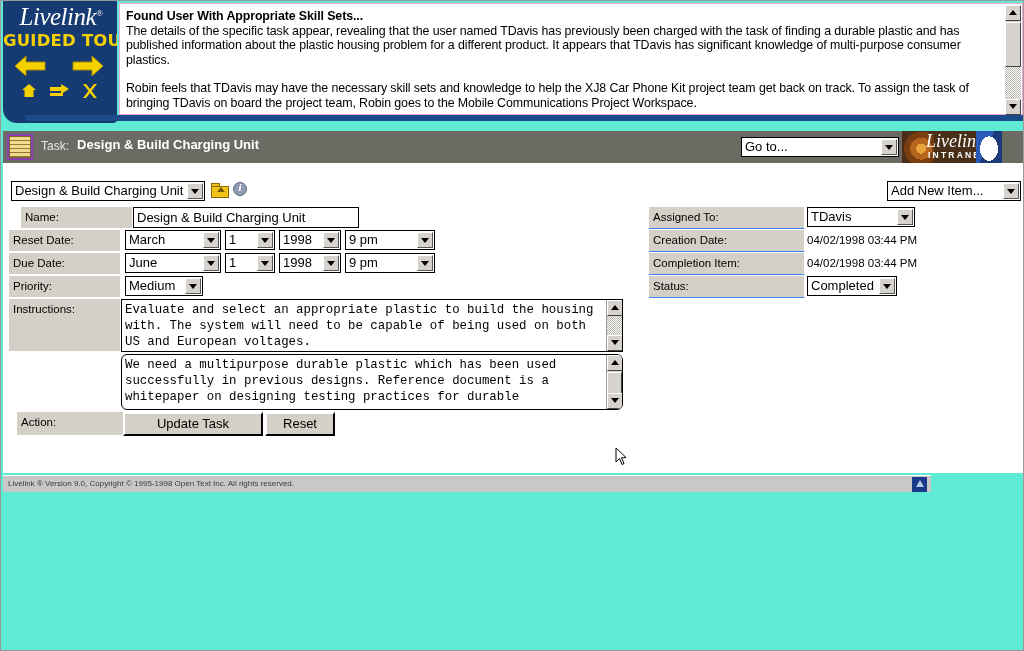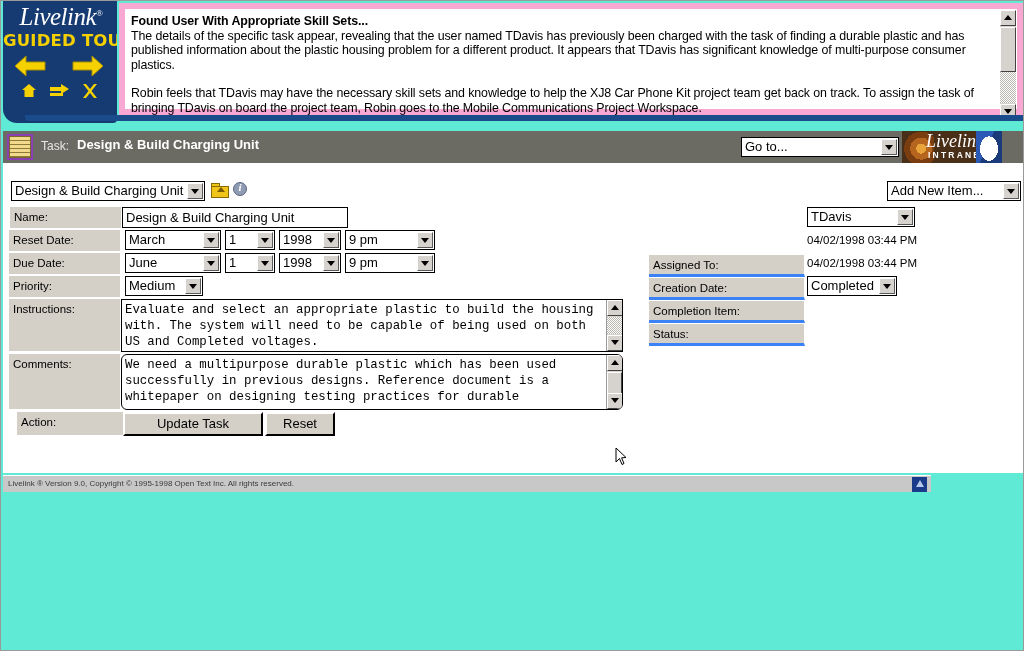--- a/index.html
+++ b/index.html
@@ -76,21 +76,21 @@
   #tour-home  { left: 18px;  top: 82px; }
   #tour-skip  { left: 46px;  top: 82px; }
   #tour-close { left: 78px;  top: 82px; }
 
   #tour-text-box {
     position: absolute;
     left: 118px; top: 2px;
     width: 904px;
     height: 112px;
     background: #ffffff;
-    border: 6px solid #f9a8d4;
+    border: 1px solid #f9a8d4;
     box-sizing: border-box;
     padding: 5px 22px 5px 6px;
   }
   #tour-heading {
     font-size: 12.4px;
     font-weight: bold;
     color: #000000;
     margin: 0 0 1px 0;
     letter-spacing: -0.1px;
   }
@@ -399,26 +399,25 @@
     padding: 2px 0 0 3px;
     cursor: text;
   }
   .rlbl {
     position: absolute;
     left: 0; top: 0;
     width: 156px;
     height: 22px;
     background: #d4d0c8;
     border-right: 1px solid #ffffff;
-    border-bottom: 3px solid #3b82f6;
+    border-bottom: 1px solid #3b82f6;
     box-sizing: border-box;
     font-size: 11.5px;
     color: #000000;
     padding: 4px 0 0 4px;
-    margin-top: 48px;
   }
   .rval {
     position: absolute;
     left: 158px; top: 0;
     font-size: 11.5px;
     color: #000000;
     padding-top: 4px;
   }
 
   
@@ -609,21 +608,21 @@
     </div>
     <div id="info-icon"></div>
 
     <div class="sel" id="add-new-item">
       <span class="txt">Add New Item...</span>
       <span class="arrow"></span>
     </div>
 
     <div id="left-table">
 
-      <div class="row" style="left:1px; top:0; width:614px;">
+      <div class="row" style="left:12px; top:0; width:614px;">
         <div class="lbl">Name:</div>
         <div class="txtin" style="left:112px; top:0; width:226px;">Design &amp; Build Charging Unit</div>
       </div>
 
       <div class="row" style="left:0; top:23px; width:614px;">
         <div class="lbl">Reset Date:</div>
         <div class="sel" style="position:absolute; left:116px; top:0; width:96px;">
           <span class="txt">March</span>
           <span class="arrow"></span>
         </div>
@@ -665,35 +664,34 @@
         <div class="lbl">Priority:</div>
         <div class="sel" style="position:absolute; left:116px; top:0; width:78px;">
           <span class="txt">Medium</span>
           <span class="arrow"></span>
         </div>
       </div>
 
       <div class="row" style="left:0; top:92px; width:614px; height:53px;">
         <div class="lbl tall">Instructions:</div>
         <div class="ta-wrap" style="left:112px; top:0; width:502px; height:53px;">
-          <div class="ta-text">Evaluate and select an appropriate plastic to build the housing with. The system will need to be capable of being used on both US and Completed voltages.</div>
+          <div class="ta-text">Evaluate and select an appropriate plastic to build the housing with. The system will need to be capable of being used on both US and European voltages.</div>
           <div class="ta-sb">
             <div class="track"></div>
             <div class="sb-btn sb-up">
                 <span class="tri"></span>
               </div>
             <div class="sb-btn sb-dn">
                 <span class="tri"></span>
               </div>
           </div>
         </div>
       </div>
 
       <div class="row" style="left:0; top:147px; width:614px; height:56px;">
-        <div class="lbl tall">Comments:</div>
         <div class="ta-wrap" style="left:112px; top:0; width:502px; height:56px;border-radius:6px;">
           <div class="ta-text">We need a multipurpose durable plastic which has been used successfully in previous designs. Reference document is a whitepaper on designing testing practices for durable</div>
           <div class="ta-sb">
             <div class="track"></div>
             <div class="sb-btn sb-up">
                 <span class="tri"></span>
               </div>
             <div class="thumb"></div>
             <div class="sb-btn sb-dn">
                 <span class="tri"></span>

